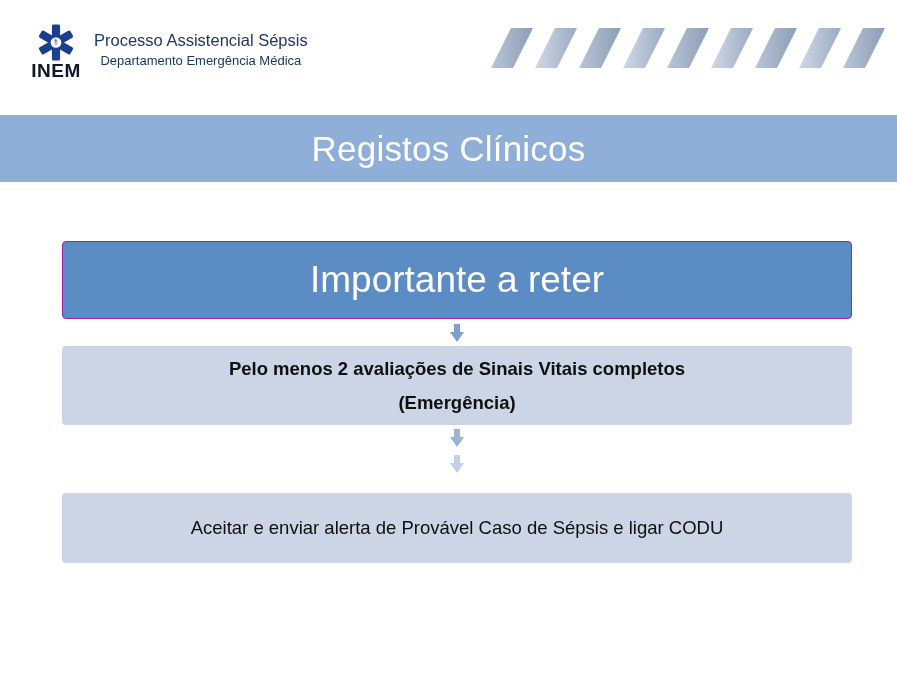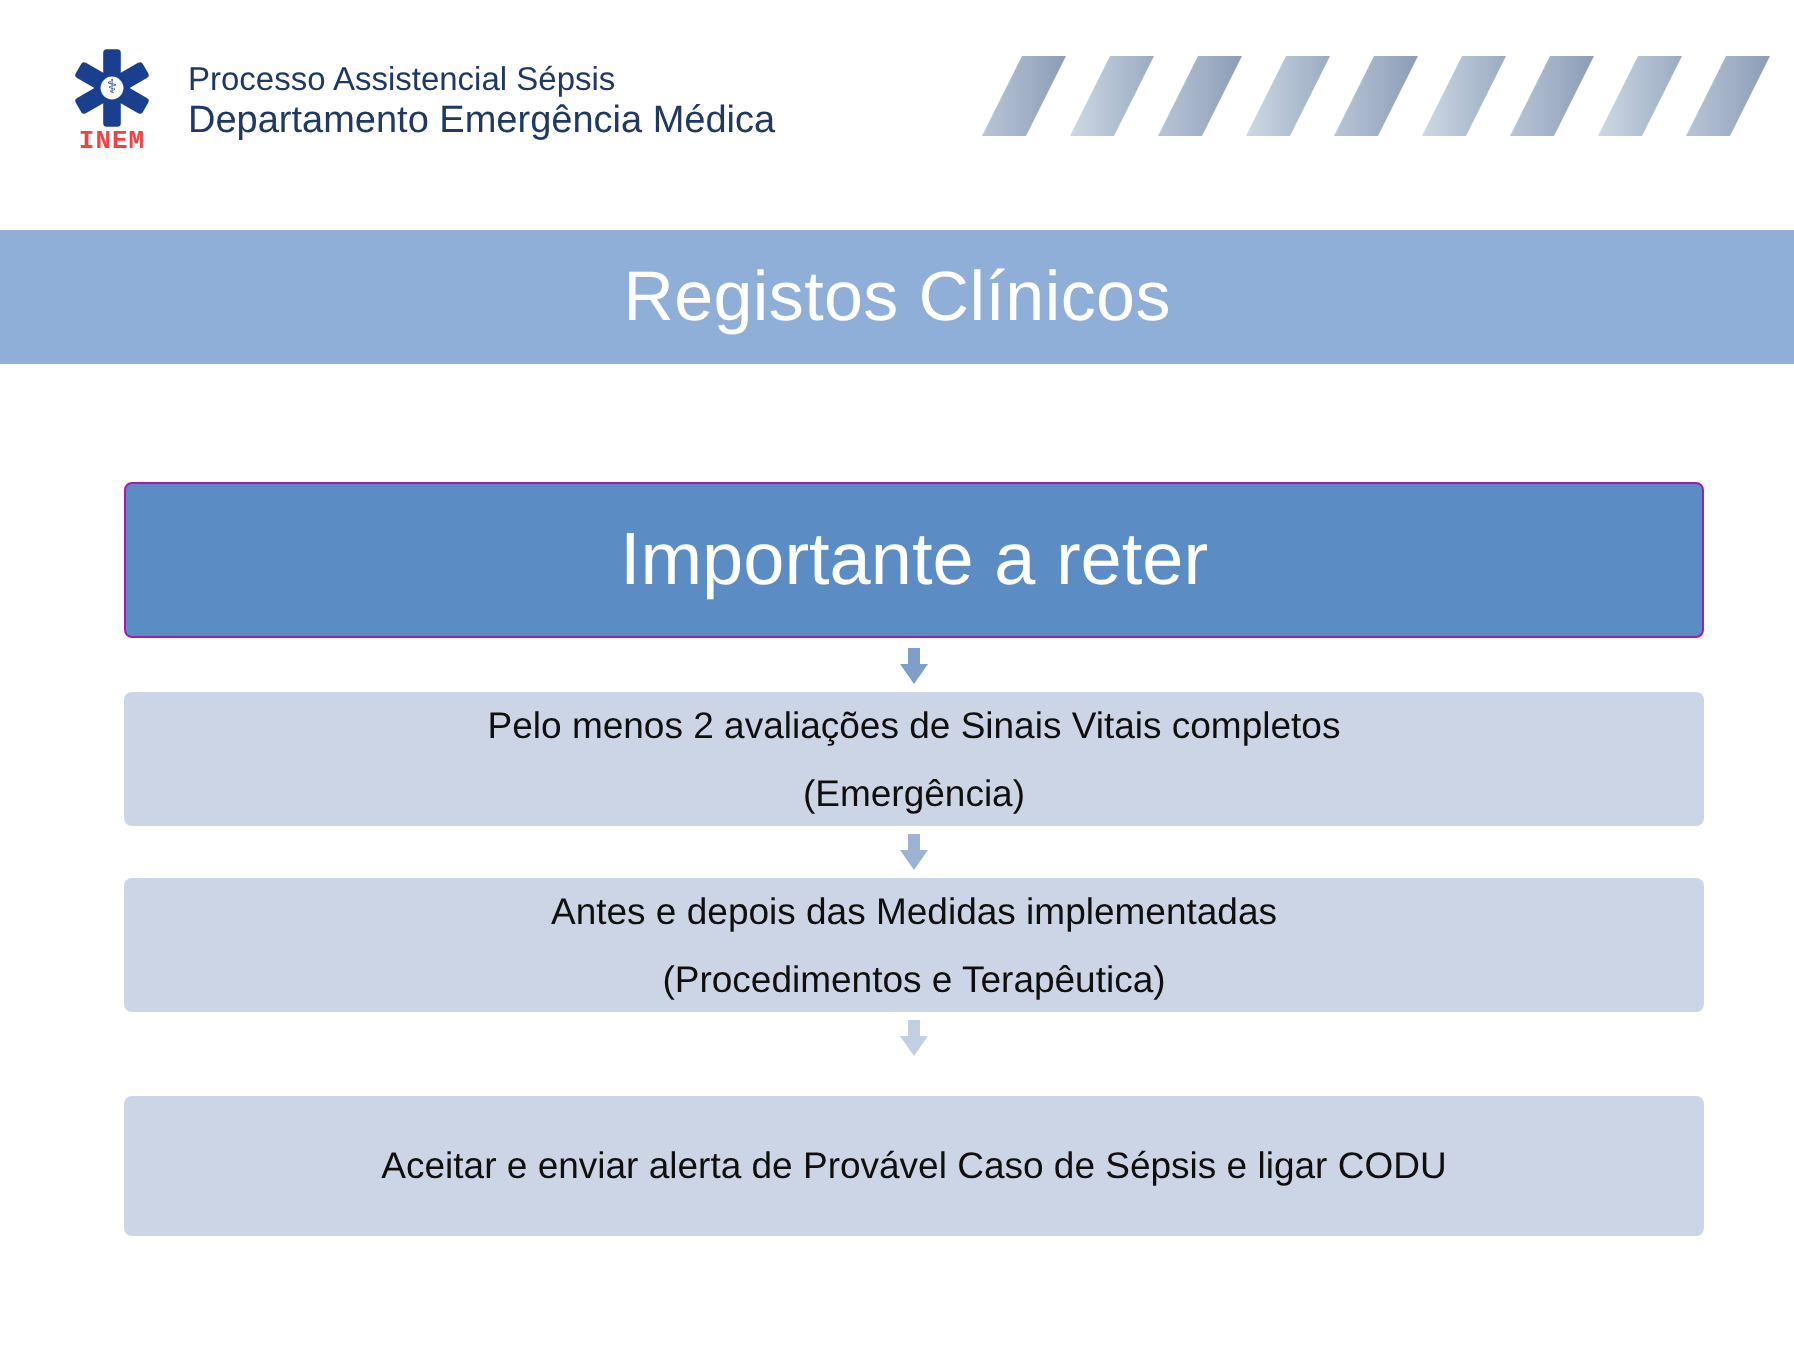--- a/index.html
+++ b/index.html
@@ -34,43 +34,44 @@
     flex-direction: column;
     align-items: center;
     justify-content: flex-start;
   }
   .logo-star {
     width: 44px;
     height: 44px;
     display: block;
   }
   .logo-text {
-    font-size: 13px;
+    font-size: 19px;
     font-weight: bold;
-    color: #ef4444;
+    color: #0f172a;
     letter-spacing: 0.5px;
     margin-top: -3px;
-    font-family: Liberation Mono, monospace;
+    font-family: Liberation Sans, sans-serif;
   }
   .header-titles {
     position: absolute;
     left: 94px;
     top: 29px;
   }
   .header-title-1 {
     font-size: 16.5px;
     color: #1f3864;
     line-height: 22px;
     font-family: Liberation Sans, sans-serif;
   }
   .header-title-2 {
-    font-size: 19px;
+    font-size: 13px;
     color: #1f3864;
     line-height: 19px;
     font-family: "Liberation Sans", sans-serif;
+    text-align: center;
   }
   .stripes {
     position: absolute;
     right: 8px;
     top: 28px;
     width: 410px;
     height: 40px;
   }
 
   
@@ -121,21 +122,21 @@
   .box-step {
     background: #ccd5e5;
     color: #0f0f0f;
     font-size: 18.5px;
     font-family: "Liberation Sans", sans-serif;
     padding: 14px 10px;
   }
   .box-step .line {
     line-height: 34px;
   }
-  .h1-step { height: 67px; }
+  .h1-step { height: 79px; font-weight: bold; }
   .h2-step { height: 70px; margin-top: 16px; }
 
   .arrow-wrap {
     width: 790px;
     display: flex;
     justify-content: center;
     align-items: center;
   }
   .arrow-wrap.small { height: 27px; }
   .arrow-wrap.tiny  { height: 26px; }
@@ -238,24 +239,20 @@
     <div class="line">(Emergência)</div>
   </div>
 
   <div class="arrow-wrap tiny">
     <span class="arrow-shape a-mid">
       <span class="stem"></span>
         <span class="head"></span>
     </span>
   </div>
 
-  <div class="box box-step h1-step">
-    <div class="line">Antes e depois das Medidas implementadas</div>
-    <div class="line">(Procedimentos e Terapêutica)</div>
-  </div>
 
   <div class="arrow-wrap tiny">
     <span class="arrow-shape a-light">
       <span class="stem"></span>
         <span class="head"></span>
     </span>
   </div>
 
   <div class="box box-step h2-step">
     <div class="line">Aceitar e enviar alerta de Provável Caso de Sépsis e ligar CODU</div>

